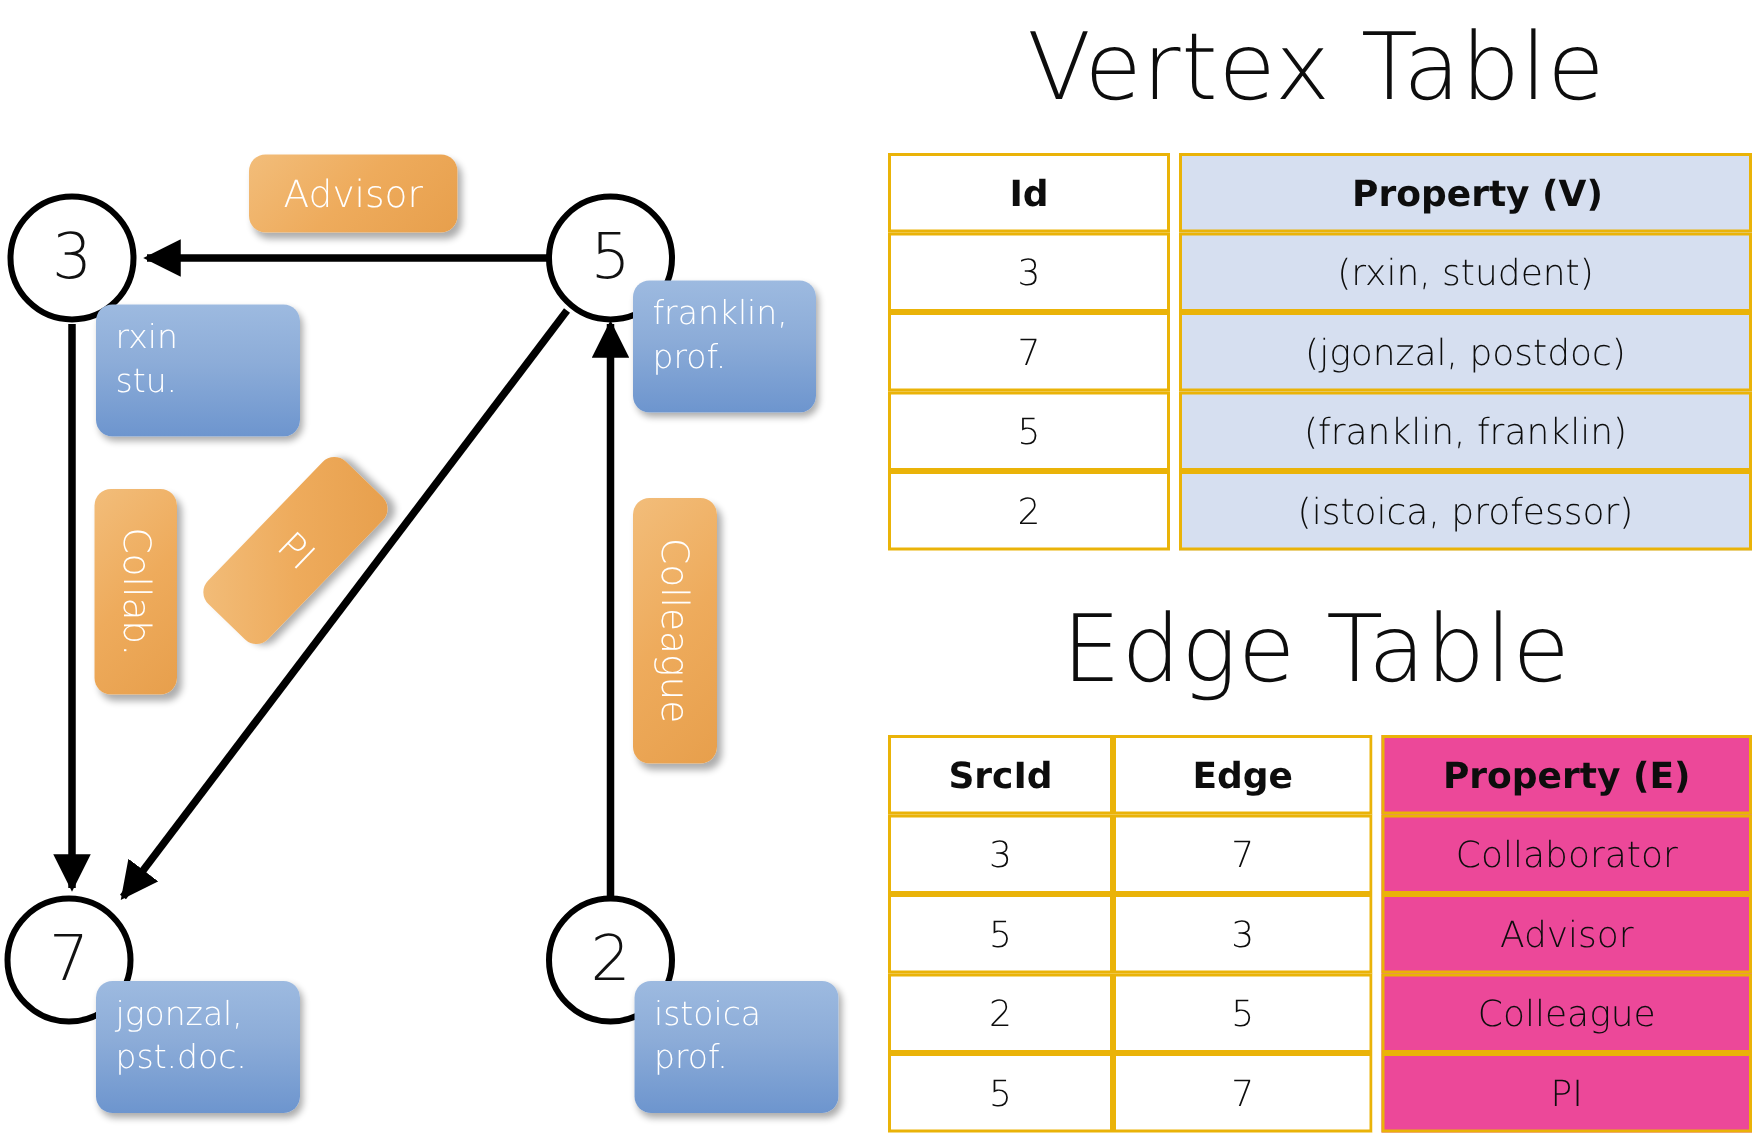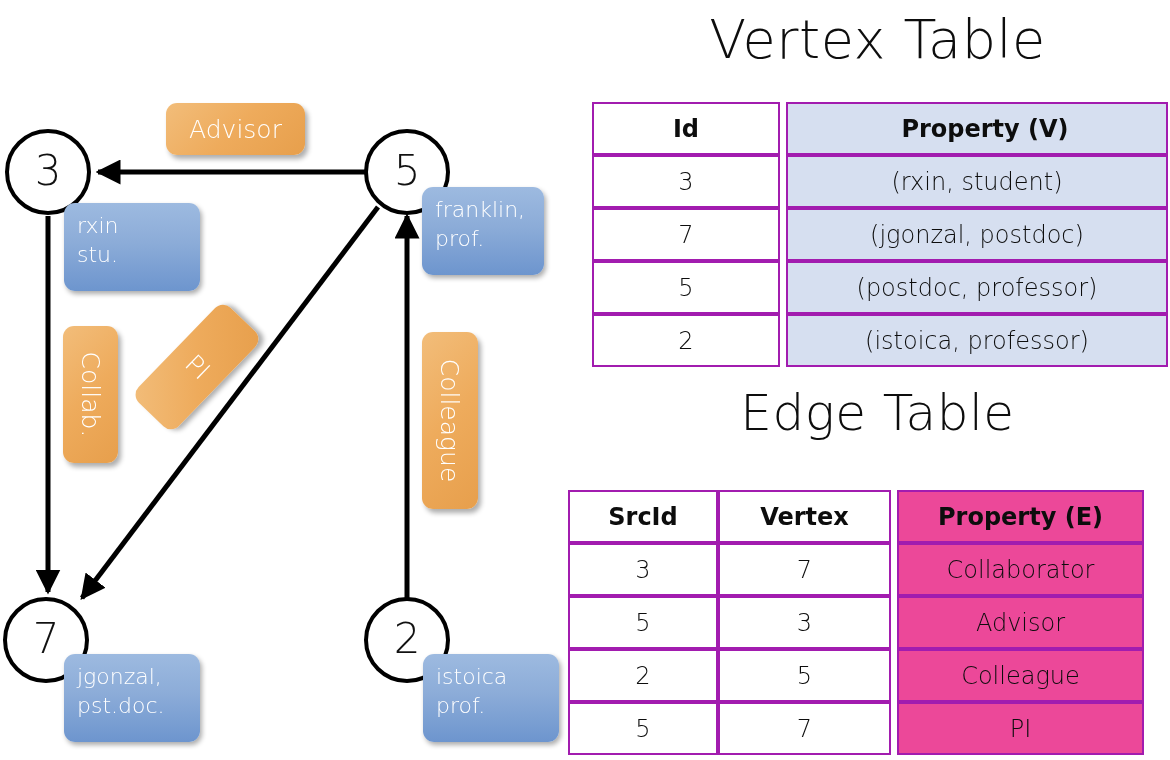--- a/index.html
+++ b/index.html
@@ -17,22 +17,22 @@
   .title{
     position:absolute;
     font-family:"DejaVu Sans","Liberation Sans",sans-serif;
     font-weight:300;
     color:#0d0d0d;
     letter-spacing:0.5px;
     white-space:nowrap;
     transform-origin:center;
   }
   #title-graph{left:0;top:8px;width:585px;text-align:center;font-size:50px;}
-  #title-vertex{left:585px;top:8px;width:585px;text-align:center;font-size:54px;}
-  #title-edge{left:585px;top:384px;width:585px;text-align:center;font-size:50px;}
+  #title-vertex{left:585px;top:8px;width:585px;text-align:center;font-size:62px;}
+  #title-edge{left:585px;top:396px;width:585px;text-align:center;font-size:62px;}
 
   
   #graph-svg{position:absolute;left:0;top:0;width:585px;height:760px;}
 
   
   .vcircle{
     position:absolute;
     width:86px;height:86px;
     border:4px solid #000;
     border-radius:50%;
@@ -79,37 +79,37 @@
     z-index:7;
     white-space:nowrap;
   }
   .ebox.vert > span{transform:rotate(90deg);display:block;}
   .ebox.tilt{transform:rotate(-46deg);}
   .ebox.tilt > span{transform:rotate(90deg);display:block;}
 
   
   .tbl{position:absolute;border-collapse:separate;border-spacing:0;}
   .tbl td{
-    border:2px solid #a21caf;
+    border:2px solid #eab308;
     font-family:"DejaVu Sans","Liberation Sans",sans-serif;
     font-weight:300;
     font-size:24px;
     color:#0d0d0d;
     text-align:center;
     padding:0;
     height:53px;
     box-sizing:border-box;
   }
   .tbl td.hdr{font-weight:700;}
   .gap{border:none !important;width:6px;background:#fff;}
   .blue{background:#d6dff0;}
   .orange{background:#ec4899;}
 
   #vertex-table{left:592px;top:102px;}
-  #edge-table{left:568px;top:490px;}
+  #edge-table{left:592px;top:490px;}
 </style>
 </head>
 <body>
 
 <div class="stage">
 
   <div class="title" id="title-vertex">Vertex Table</div>
   <div class="title" id="title-edge">Edge Table</div>
 
   <svg id="graph-svg" viewBox="0 0 585 760">
@@ -190,35 +190,35 @@
         <td class="blue">(rxin, student)</td>
       </tr>
       <tr>
         <td>7</td>
         <td class="gap"></td>
         <td class="blue">(jgonzal, postdoc)</td>
       </tr>
       <tr>
         <td>5</td>
         <td class="gap"></td>
-        <td class="blue">(postdoc, professor)</td>
+        <td class="blue">(franklin, franklin)</td>
       </tr>
       <tr>
         <td>2</td>
         <td class="gap"></td>
         <td class="blue">(istoica, professor)</td>
       </tr>
     </tbody>
   </table>
 
   <table class="tbl" id="edge-table">
     <tbody>
       <tr>
         <td class="hdr" style="width:150px;">SrcId</td>
-        <td class="hdr" style="width:173px;">Vertex</td>
+        <td class="hdr" style="width:173px;">Edge</td>
         <td class="gap"></td>
         <td class="hdr orange" style="width:247px;">Property (E)</td>
       </tr>
       <tr>
         <td>3</td>
         <td>7</td>
         <td class="gap"></td>
         <td class="orange">Collaborator</td>
       </tr>
       <tr>

